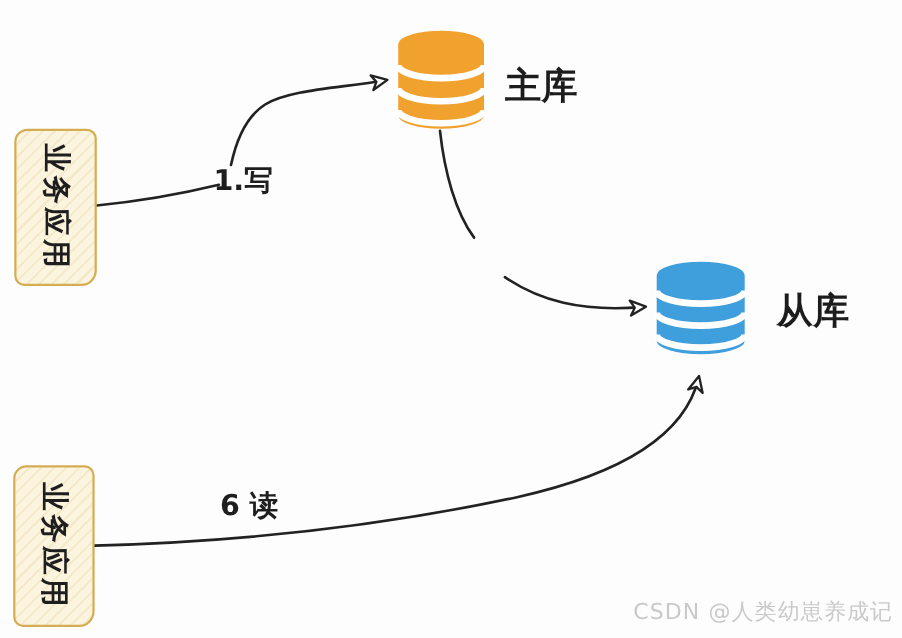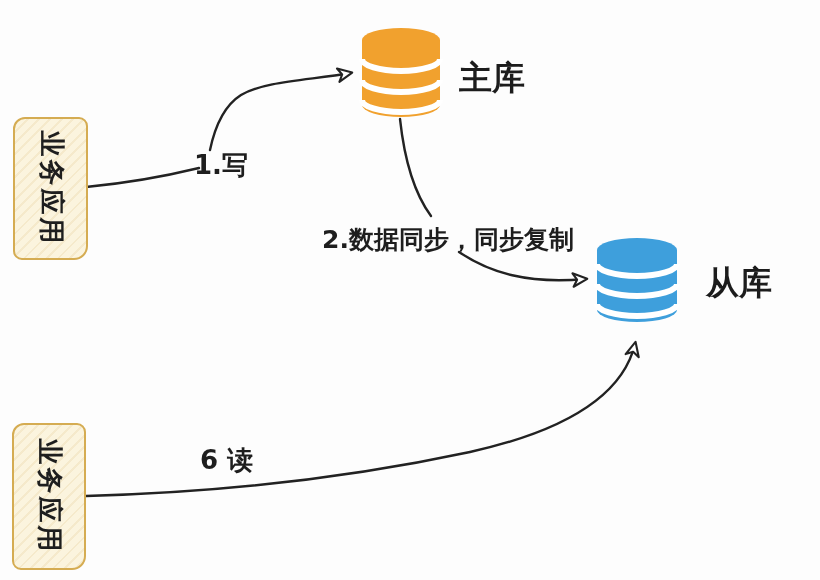--- a/index.html
+++ b/index.html
@@ -93,18 +93,18 @@
   <div class="app-box" style="left: 12px; top: 423px; width: 74px; height: 147px; background-color: rgb(251, 244, 222); border-color: rgb(213, 172, 82);">
     <span class="vlabel">业务应用</span>
   </div>
 
   <div class="node-label" style="left:459px;top:61px;">主库</div>
 
   <div class="node-label" style="left:706px;top:266px;text-align:right;">从库</div>
 
   <div class="edge-label small" style="left:182px;top:151px;margin-left:12px;">1.写</div>
 
-  <div class="edge-label" style="left:322px;top:226px;">2.数据同步，同步复制</div>
 
   <div class="edge-label small" style="left:200px;top:446px;">6 读</div>
 
+  <div class="watermark" style="color: rgb(201, 201, 201);">CSDN @人类幼崽养成记</div>
 
 </div>
 
 </body></html>

